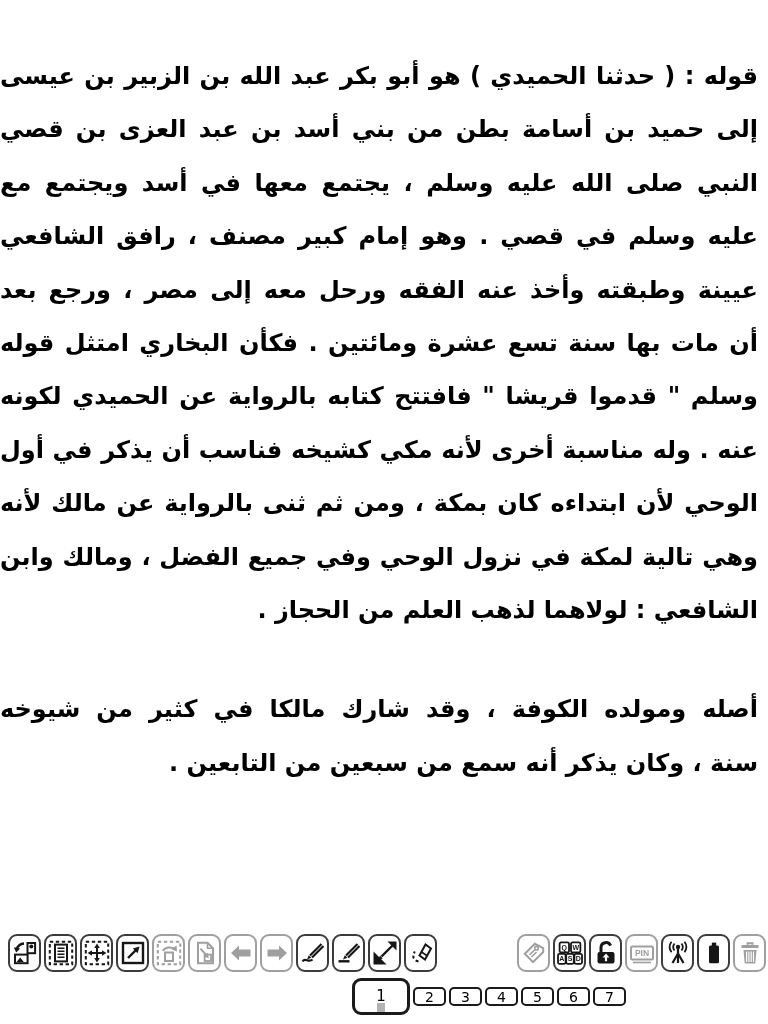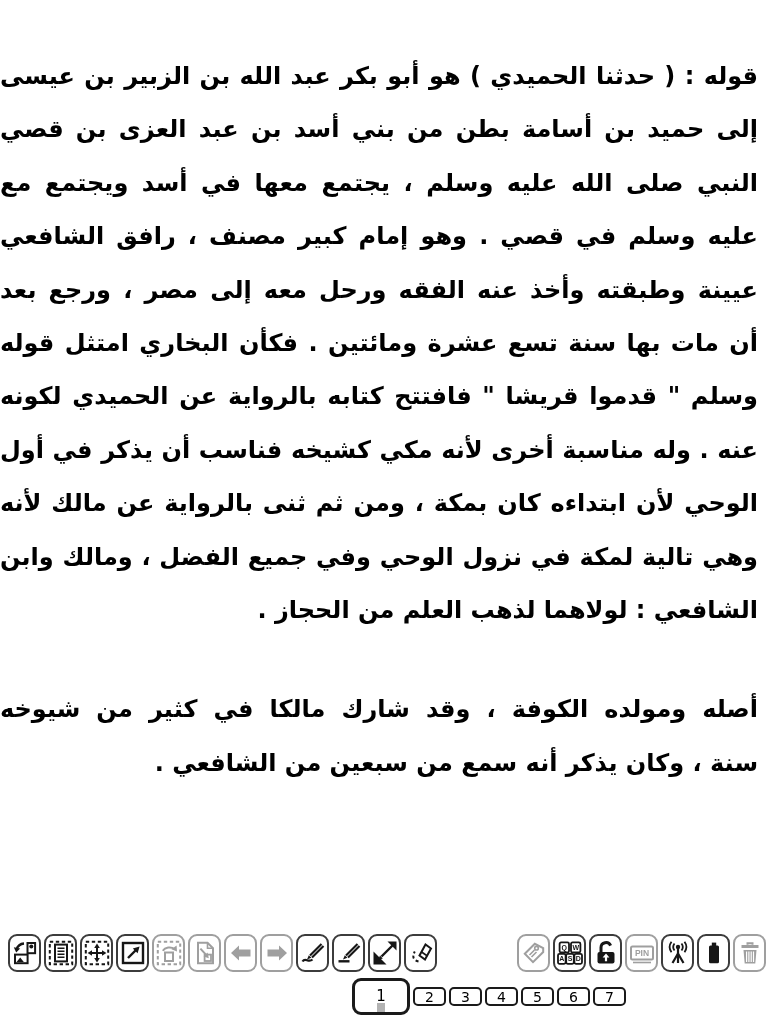--- a/index.html
+++ b/index.html
@@ -65,21 +65,21 @@
         <div class="tline">عيينة وطبقته وأخذ عنه الفقه ورحل معه إلى مصر ، ورجع بعد وفاته إلى مكة إلى</div>
         <div class="tline">أن مات بها سنة تسع عشرة ومائتين . فكأن البخاري امتثل قوله صلى الله عليه</div>
         <div class="tline">وسلم " قدموا قريشا " فافتتح كتابه بالرواية عن الحميدي لكونه أفقه قرشي أخذ</div>
         <div class="tline">عنه . وله مناسبة أخرى لأنه مكي كشيخه فناسب أن يذكر في أول ترجمة بدء</div>
         <div class="tline">الوحي لأن ابتداءه كان بمكة ، ومن ثم ثنى بالرواية عن مالك لأنه شيخ أهل المدينة</div>
         <div class="tline">وهي تالية لمكة في نزول الوحي وفي جميع الفضل ، ومالك وابن عيينة قرينان ، قال</div>
         <div class="tline last">الشافعي : لولاهما لذهب العلم من الحجاز .</div>
       </div>
       <div class="para">
         <div class="tline">أصله ومولده الكوفة ، وقد شارك مالكا في كثير من شيوخه وعاش بعده عشرين</div>
-        <div class="tline last">سنة ، وكان يذكر أنه سمع من سبعين من الشافعي .</div>
+        <div class="tline last">سنة ، وكان يذكر أنه سمع من سبعين من التابعين .</div>
       </div>
     </div>
 
   <div class="toolbar">
     <div class="tb-group">
 
       <button class="tb-btn">
         <svg width="26" height="26" viewBox="0 0 26 26" fill="none" stroke="currentColor">
           <path d="M12 3.5 A8.5 8.5 0 0 0 4.6 9.2" stroke-width="2.6"></path>
           <polygon points="1.8,7.2 8.2,8.4 4.2,12.6" fill="currentColor" stroke="none"></polygon>

